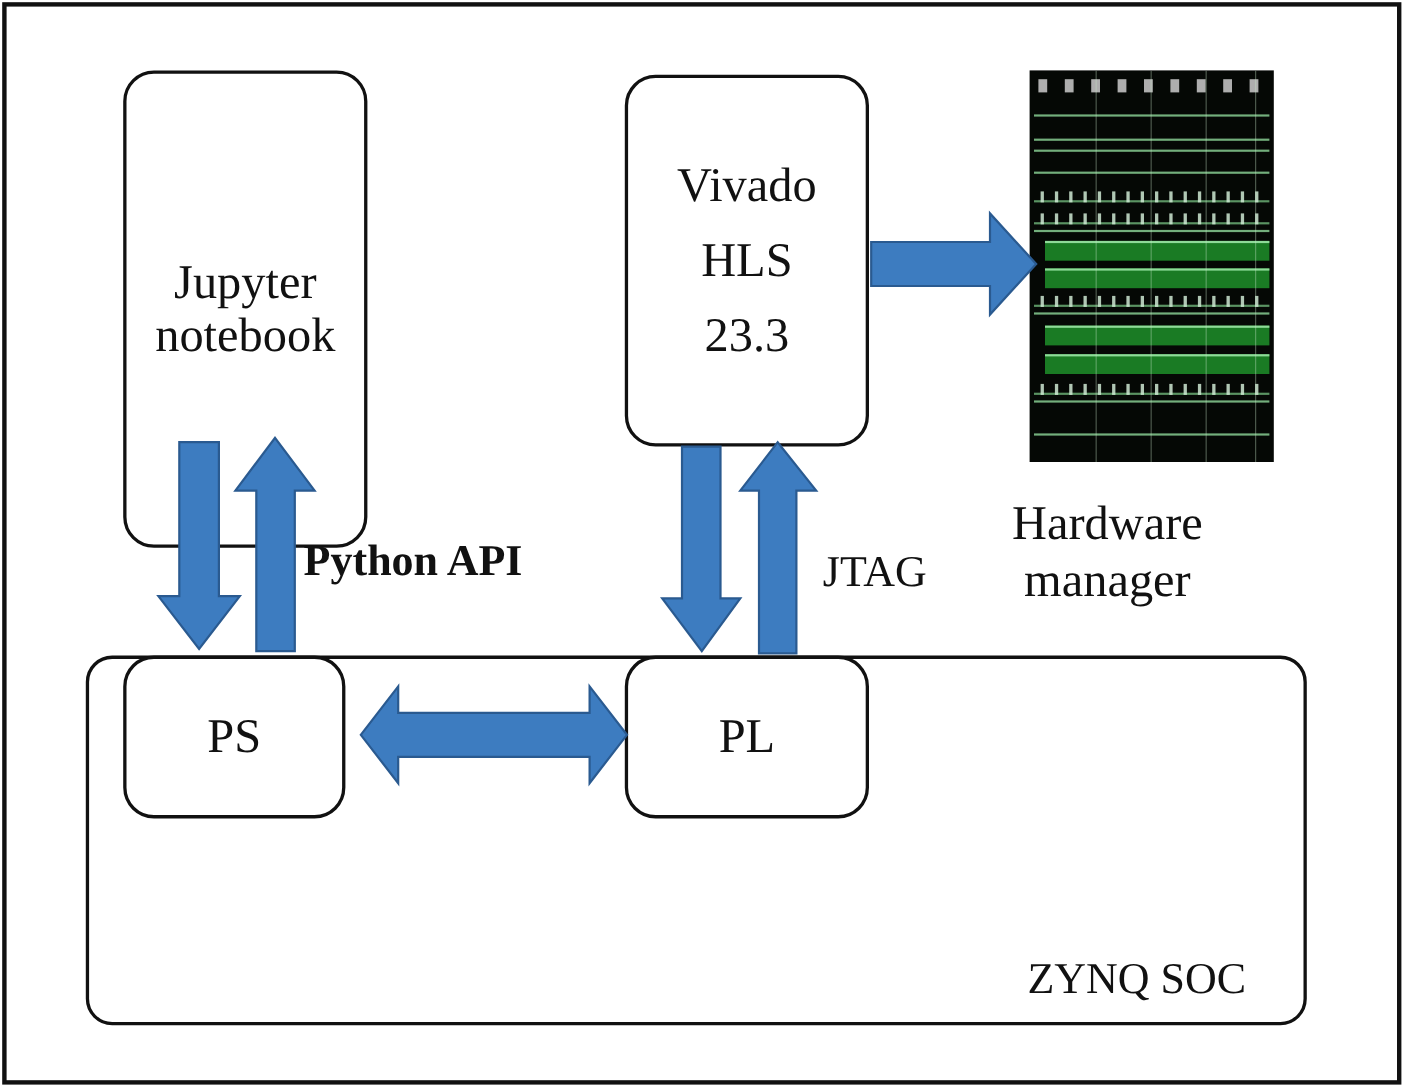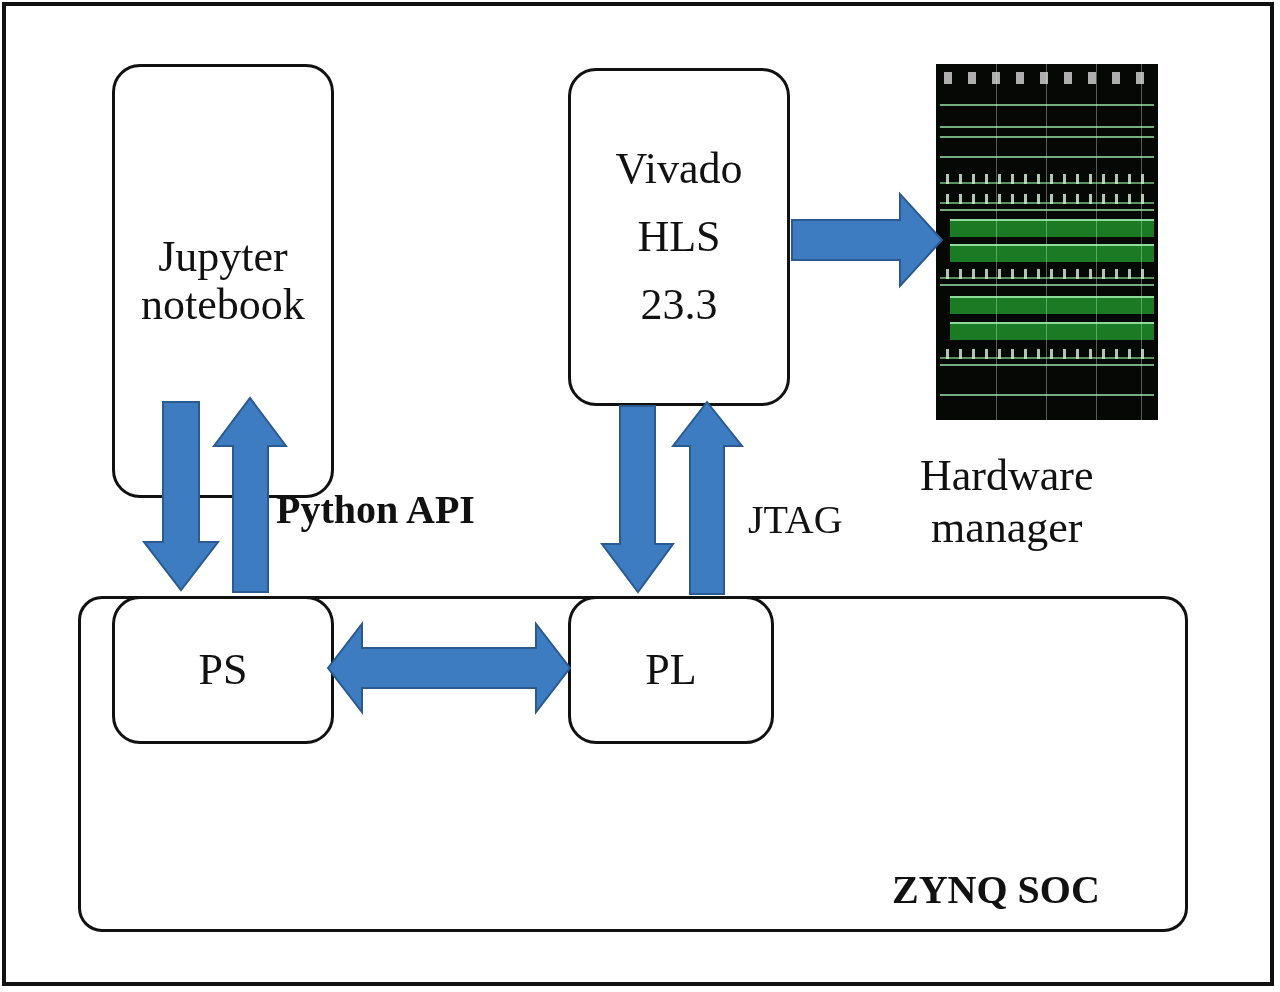--- a/index.html
+++ b/index.html
@@ -11,38 +11,38 @@
   .small{font-size:40px;}
   svg.arrows{position:absolute;left:0;top:0;}
   .hm{position:absolute;left:936px;top:64px;width:222px;height:356px;background:#050805;overflow:hidden;}
 </style>
 </head>
 <body>
 
 <div class="frame"></div>
 
 <div class="soc"></div>
-<div class="lbl small" style="left:892px;top:868px;font-weight:bold;">ZYNQ SOC</div>
+<div class="lbl small" style="left:934px;top:868px;">ZYNQ SOC</div>
 
 <div class="box" style="left:112px;top:64px;width:222px;height:434px;">
   <span class="lbl" style="position:static;">Jupyter
 notebook</span>
 </div>
 
 <div class="box" style="left:568px;top:68px;width:222px;height:338px;">
   <span class="lbl" style="position:static;line-height:1.55;">Vivado
 HLS
 23.3</span>
 </div>
 
-<div class="box" style="left:112px;top:596px;width:222px;height:148px;">
+<div class="box" style="left:112px;top:596px;width:202px;height:148px;">
   <span class="lbl" style="position:static;">PS</span>
 </div>
 
-<div class="box" style="left:568px;top:596px;width:206px;height:148px;">
+<div class="box" style="left:568px;top:596px;width:222px;height:148px;">
   <span class="lbl" style="position:static;">PL</span>
 </div>
 
 <div class="hm">
   <svg width="222" height="356" id="wave">
       <rect x="4" y="40" width="214" height="2" fill="#8fd89a" opacity="0.8"></rect>
       <rect x="4" y="62" width="214" height="2" fill="#8fd89a" opacity="0.8"></rect>
       <rect x="4" y="72" width="214" height="2" fill="#8fd89a" opacity="0.8"></rect>
       <rect x="4" y="92" width="214" height="2" fill="#8fd89a" opacity="0.8"></rect>
       <rect x="4" y="118" width="214" height="2" fill="#7fcf8a" opacity="0.7"></rect>

